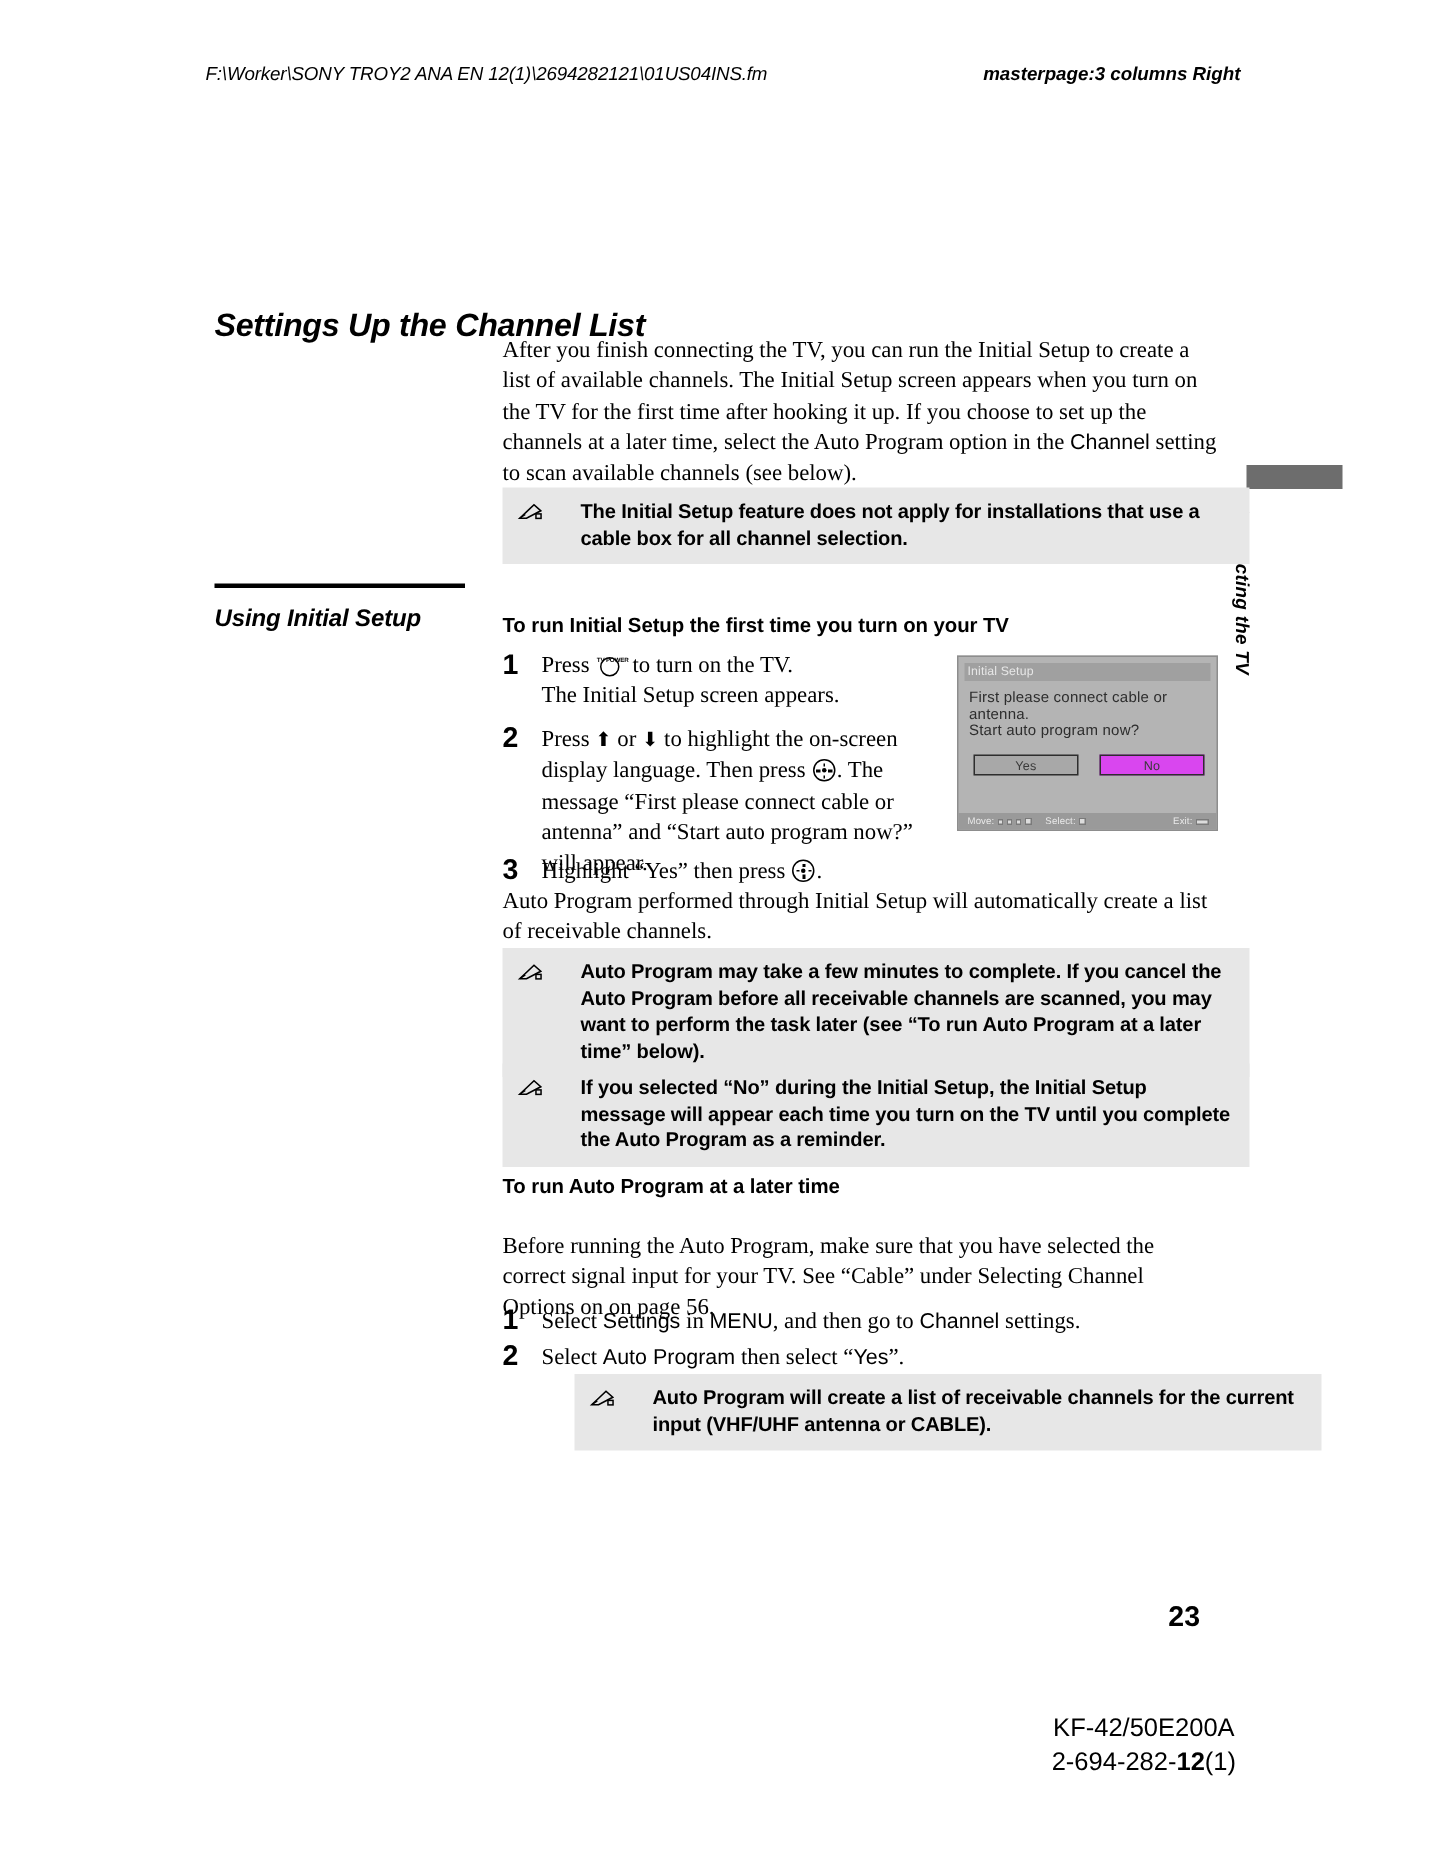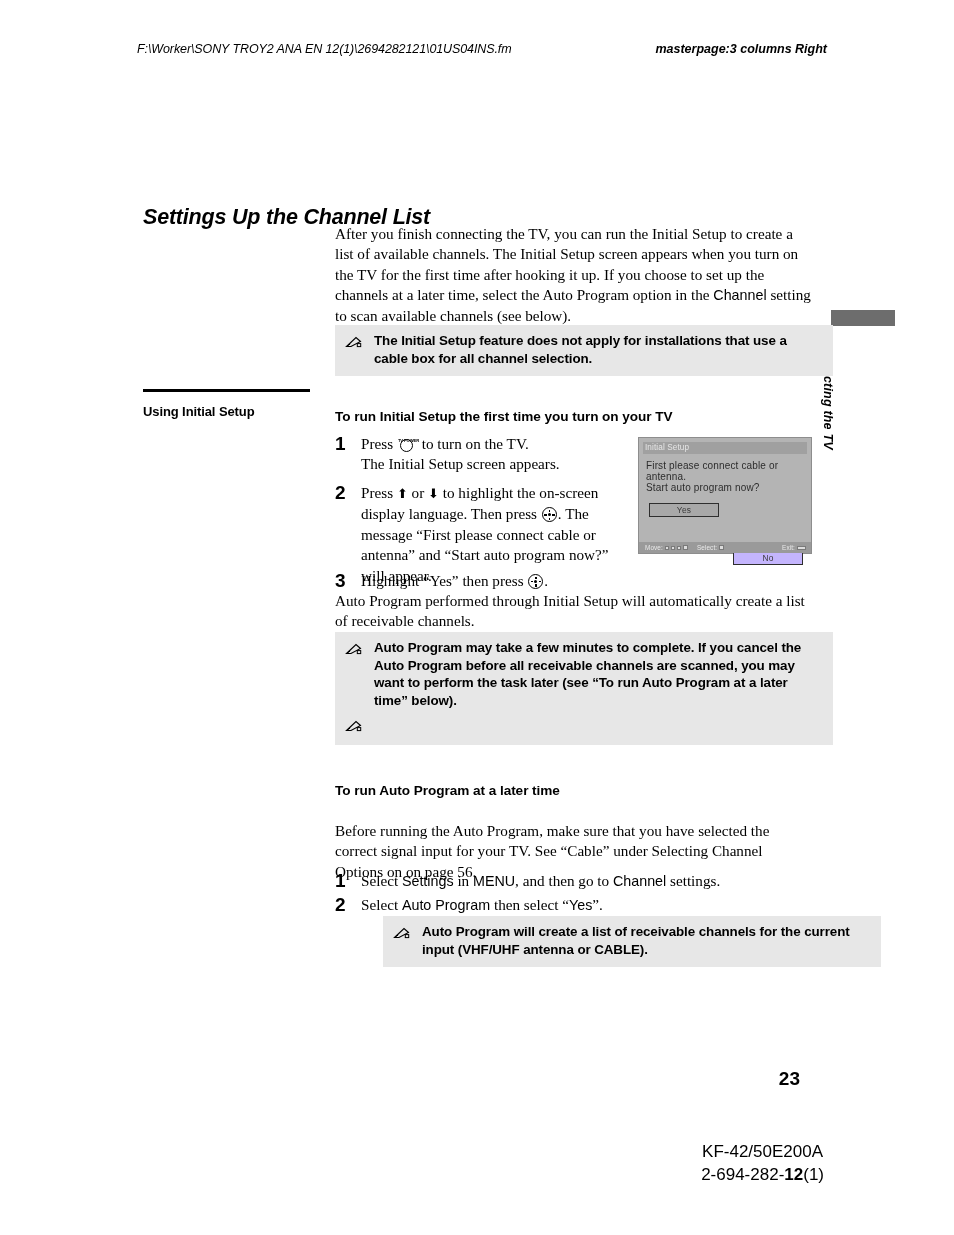--- a/index.html
+++ b/index.html
@@ -99,21 +99,21 @@
   .ui {
     font-family: "Liberation Sans", sans-serif;
     font-size: 14.3px;
   }
 
   
   .note {
     background: #e7e7e7;
     padding: 7px 10px 9px 10px;
     display: flex;
-    gap: 12px;
+    gap: 25px;
     align-items: flex-start;
   }
   .note-icon {
     flex: 0 0 auto;
     width: 17px;
     padding-top: 2px;
   }
   .note-text {
     font-family: "Liberation Sans", sans-serif;
     font-size: 13.4px;
@@ -129,22 +129,23 @@
     top: 389px;
     width: 167px;
     height: 3px;
     background: #000;
   }
   .section-head {
     position: absolute;
     left: 143px;
     top: 404px;
     font-family: "Liberation Sans", sans-serif;
-    font-size: 13px;
-    font-weight: bold;
+    font-size: 16px;
+    font-weight: bold;
+    font-style: italic;
     letter-spacing: -0.1px;
   }
 
   
   .proc-head {
     font-family: "Liberation Sans", sans-serif;
     font-size: 13.6px;
     font-weight: bold;
     letter-spacing: -0.05px;
   }
@@ -288,21 +289,21 @@
     border: 1.4px solid #2e2e2e;
     box-sizing: border-box;
     display: flex;
     align-items: center;
     justify-content: center;
     font-size: 8.4px;
     color: #3a3a3a;
     letter-spacing: 0.2px;
   }
   .tv-btn.sel { background: #a8a8a8; }
-  .tv-btn.unsel { background: #c4b5fd; margin-top: 48px; }
+  .tv-btn.unsel { background: #d946ef; }
   .tv-statusbar {
     position: absolute;
     left: 0; bottom: 0;
     width: 100%;
     height: 11px;
     background: #9a9a9a;
     display: flex;
     align-items: center;
     font-size: 6.4px;
     color: #e9e9e9;
@@ -453,20 +454,21 @@
   </div>
 
   <div class="col note" style="top:709px;">
     <span class="note-icon">
       <svg width="17" height="12" viewBox="0 0 17 12">
         <path d="M1.5 10.5 L11 1.5 L15.5 5.5 L6 10.5 Z" fill="none" stroke="#000" stroke-width="1.1"></path>
         <path d="M1.5 10.5 L5.2 8.0" fill="none" stroke="#000" stroke-width="1"></path>
         <rect x="12.3" y="7.6" width="3.4" height="3" fill="none" stroke="#000" stroke-width="1"></rect>
       </svg>
     </span>
+    <span class="note-text">If you selected “No” during the Initial Setup, the Initial Setup message will appear each time you turn on the TV until you complete the Auto Program as a reminder.</span>
   </div>
 
   <div class="col proc-head" style="top:783px;">To run Auto Program at a later time</div>
   <div class="col body-p" style="top:821px;">Before running the Auto Program, make sure that you have selected the correct signal input for your TV. See “Cable” under Selecting Channel Options on on page 56.</div>
 
   <div class="col step" style="top:866px;">
     <div class="step-num">1</div>
     <div class="step-body">
       <span>Select </span><span class="ui">Settings</span><span> in </span><span class="ui">MENU</span><span>, and then go to </span><span class="ui">Channel</span><span> settings.</span>
     </div>

